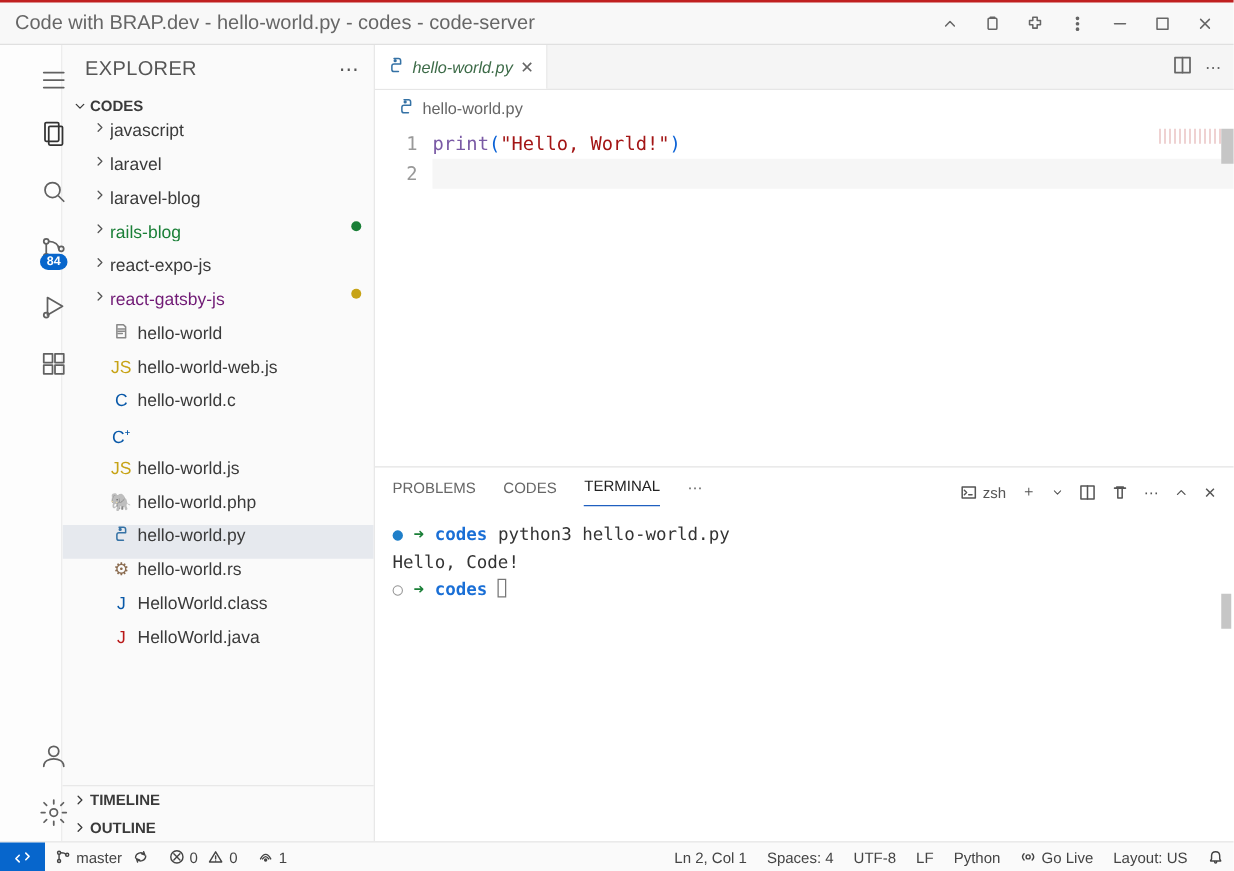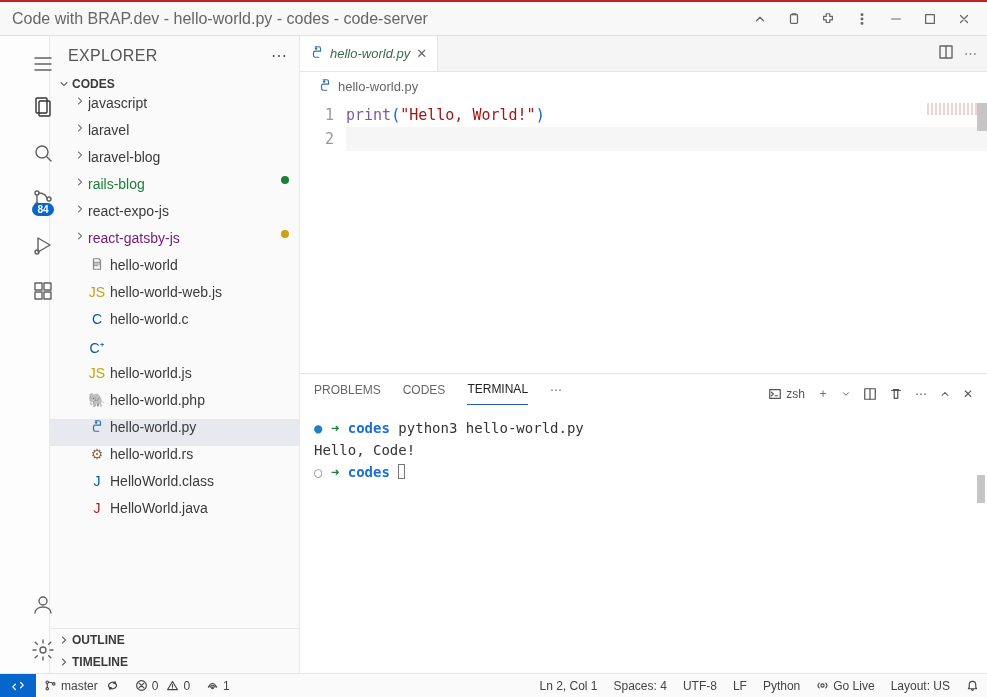--- a/index.html
+++ b/index.html
@@ -309,29 +309,29 @@
           <span class="name">HelloWorld.java</span>
         </div>
       </div>
     <div class="bottom-sec">
       <div class="section-head">
         <span class="chev">
             <svg viewBox="0 0 16 16" width="12" height="12">
               <path d="M6 4l4 4-4 4"></path>
             </svg>
           </span>
-        <span>OUTLINE</span>
+        <span>TIMELINE</span>
       </div>
       <div class="section-head">
         <span class="chev">
             <svg viewBox="0 0 16 16" width="12" height="12">
               <path d="M6 4l4 4-4 4"></path>
             </svg>
           </span>
-        <span>TIMELINE</span>
+        <span>OUTLINE</span>
       </div>
     </div>
   </div>
 
   <div class="editor">
     <div class="tabsbar">
       <div class="tab">
         <span class="ficon py"><svg viewBox="0 0 16 16">
               <path d="M6 2h4c1 0 2 1 2 2v3H6c-1 0-2 1-2 2v3c0 1 1 2 2 2h4" stroke="#3572A5"></path>
               <circle cx="7" cy="4" r="0.8" fill="#3572A5"></circle>

